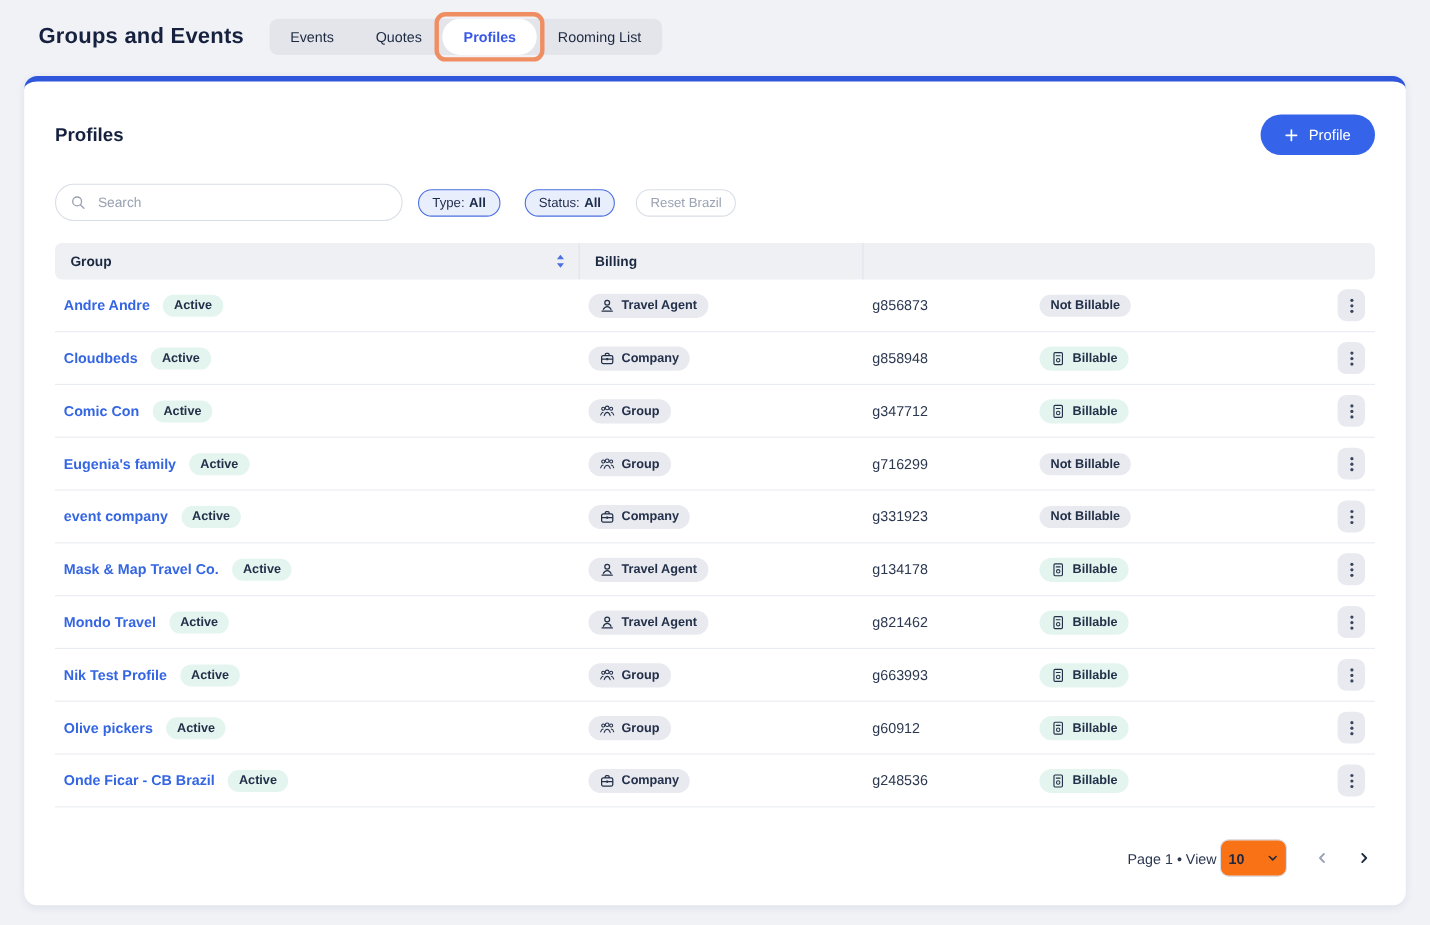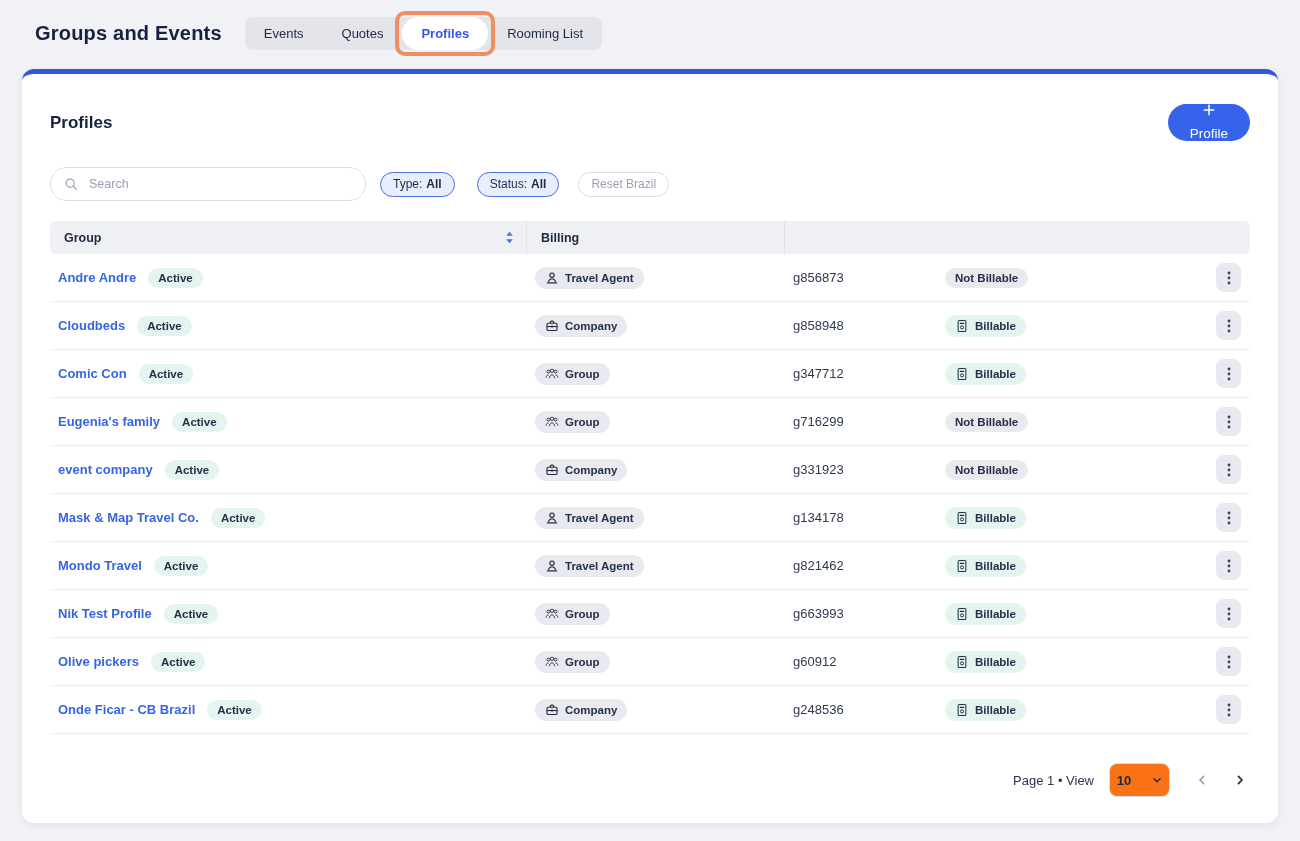--- a/index.html
+++ b/index.html
@@ -28,21 +28,21 @@
     border-radius:12px;
     border-top:5px solid #3056dc;
     box-shadow:0 2px 8px rgba(23,43,99,.08);
     padding:30px 28px 26px 28px;
   }
   .card-head { display:flex; justify-content:space-between; align-items:center; margin-bottom:26px; }
   .panel-title { font-size:17px; font-weight:800; margin:0; color:#16213f; }
   .btn-primary {
     display:inline-flex; align-items:center; gap:10px;
     background:#3563e9; color:#fff; border:none; border-radius:19px;
-    height:37px; padding:0 22px; font-size:13.5px; font-family:inherit; cursor:pointer;flex-direction:column;
+    height:37px; padding:0 22px; font-size:13.5px; font-family:inherit; cursor:pointer;
   }
   .btn-primary svg { width:12px; height:12px; }
 
   
   .filters-row { display:flex; align-items:center; margin-bottom:20px; }
   .search { position:relative; width:316px; }
   .search input {
     width:100%; height:34px; border:1px solid #d9dde6; border-radius:17px;
     padding:0 14px 0 38px; font-size:12.5px; color:#1c2a4b; outline:none;
     background:#fff; font-family:inherit;
@@ -87,21 +87,21 @@
   .billing-badge.not-billable { background:#e8eaef; }
   .td-actions { justify-content:flex-end; padding-right:9px; }
   .kebab {
     width:25px; height:29px; border-radius:8px; background:#e8eaef; border:none;
     display:flex; align-items:center; justify-content:center; cursor:pointer; color:#39435c;
   }
   .kebab svg { width:4px; height:14px; }
 
   
   .pagination { display:flex; align-items:center; justify-content:flex-end; margin-top:29px; }
-  .pagination .pg-label { font-size:13px; color:#2b3650; margin-right:15px; }
+  .pagination .pg-label { font-size:13px; color:#2b3650; margin-right:3px; }
   .select {
     display:inline-flex; align-items:center; justify-content:center; gap:21px;
     width:61px; height:34px; border:1px solid #d9dde6; border-radius:8px;
     background:#f97316; font-size:13px; color:#1d2840; font-family:inherit; cursor:pointer; font-weight:600;
   }
   .select svg { width:10px; height:10px; color:#1d2840; }
   .pg-btn { background:none; border:none; cursor:pointer; padding:4px; display:flex; align-items:center; }
   .pg-btn svg { width:12px; height:12px; }
   .pg-btn.prev { margin-left:22px; color:#97a1b5; }
   .pg-btn.next { margin-left:18px; color:#1d2840; }

